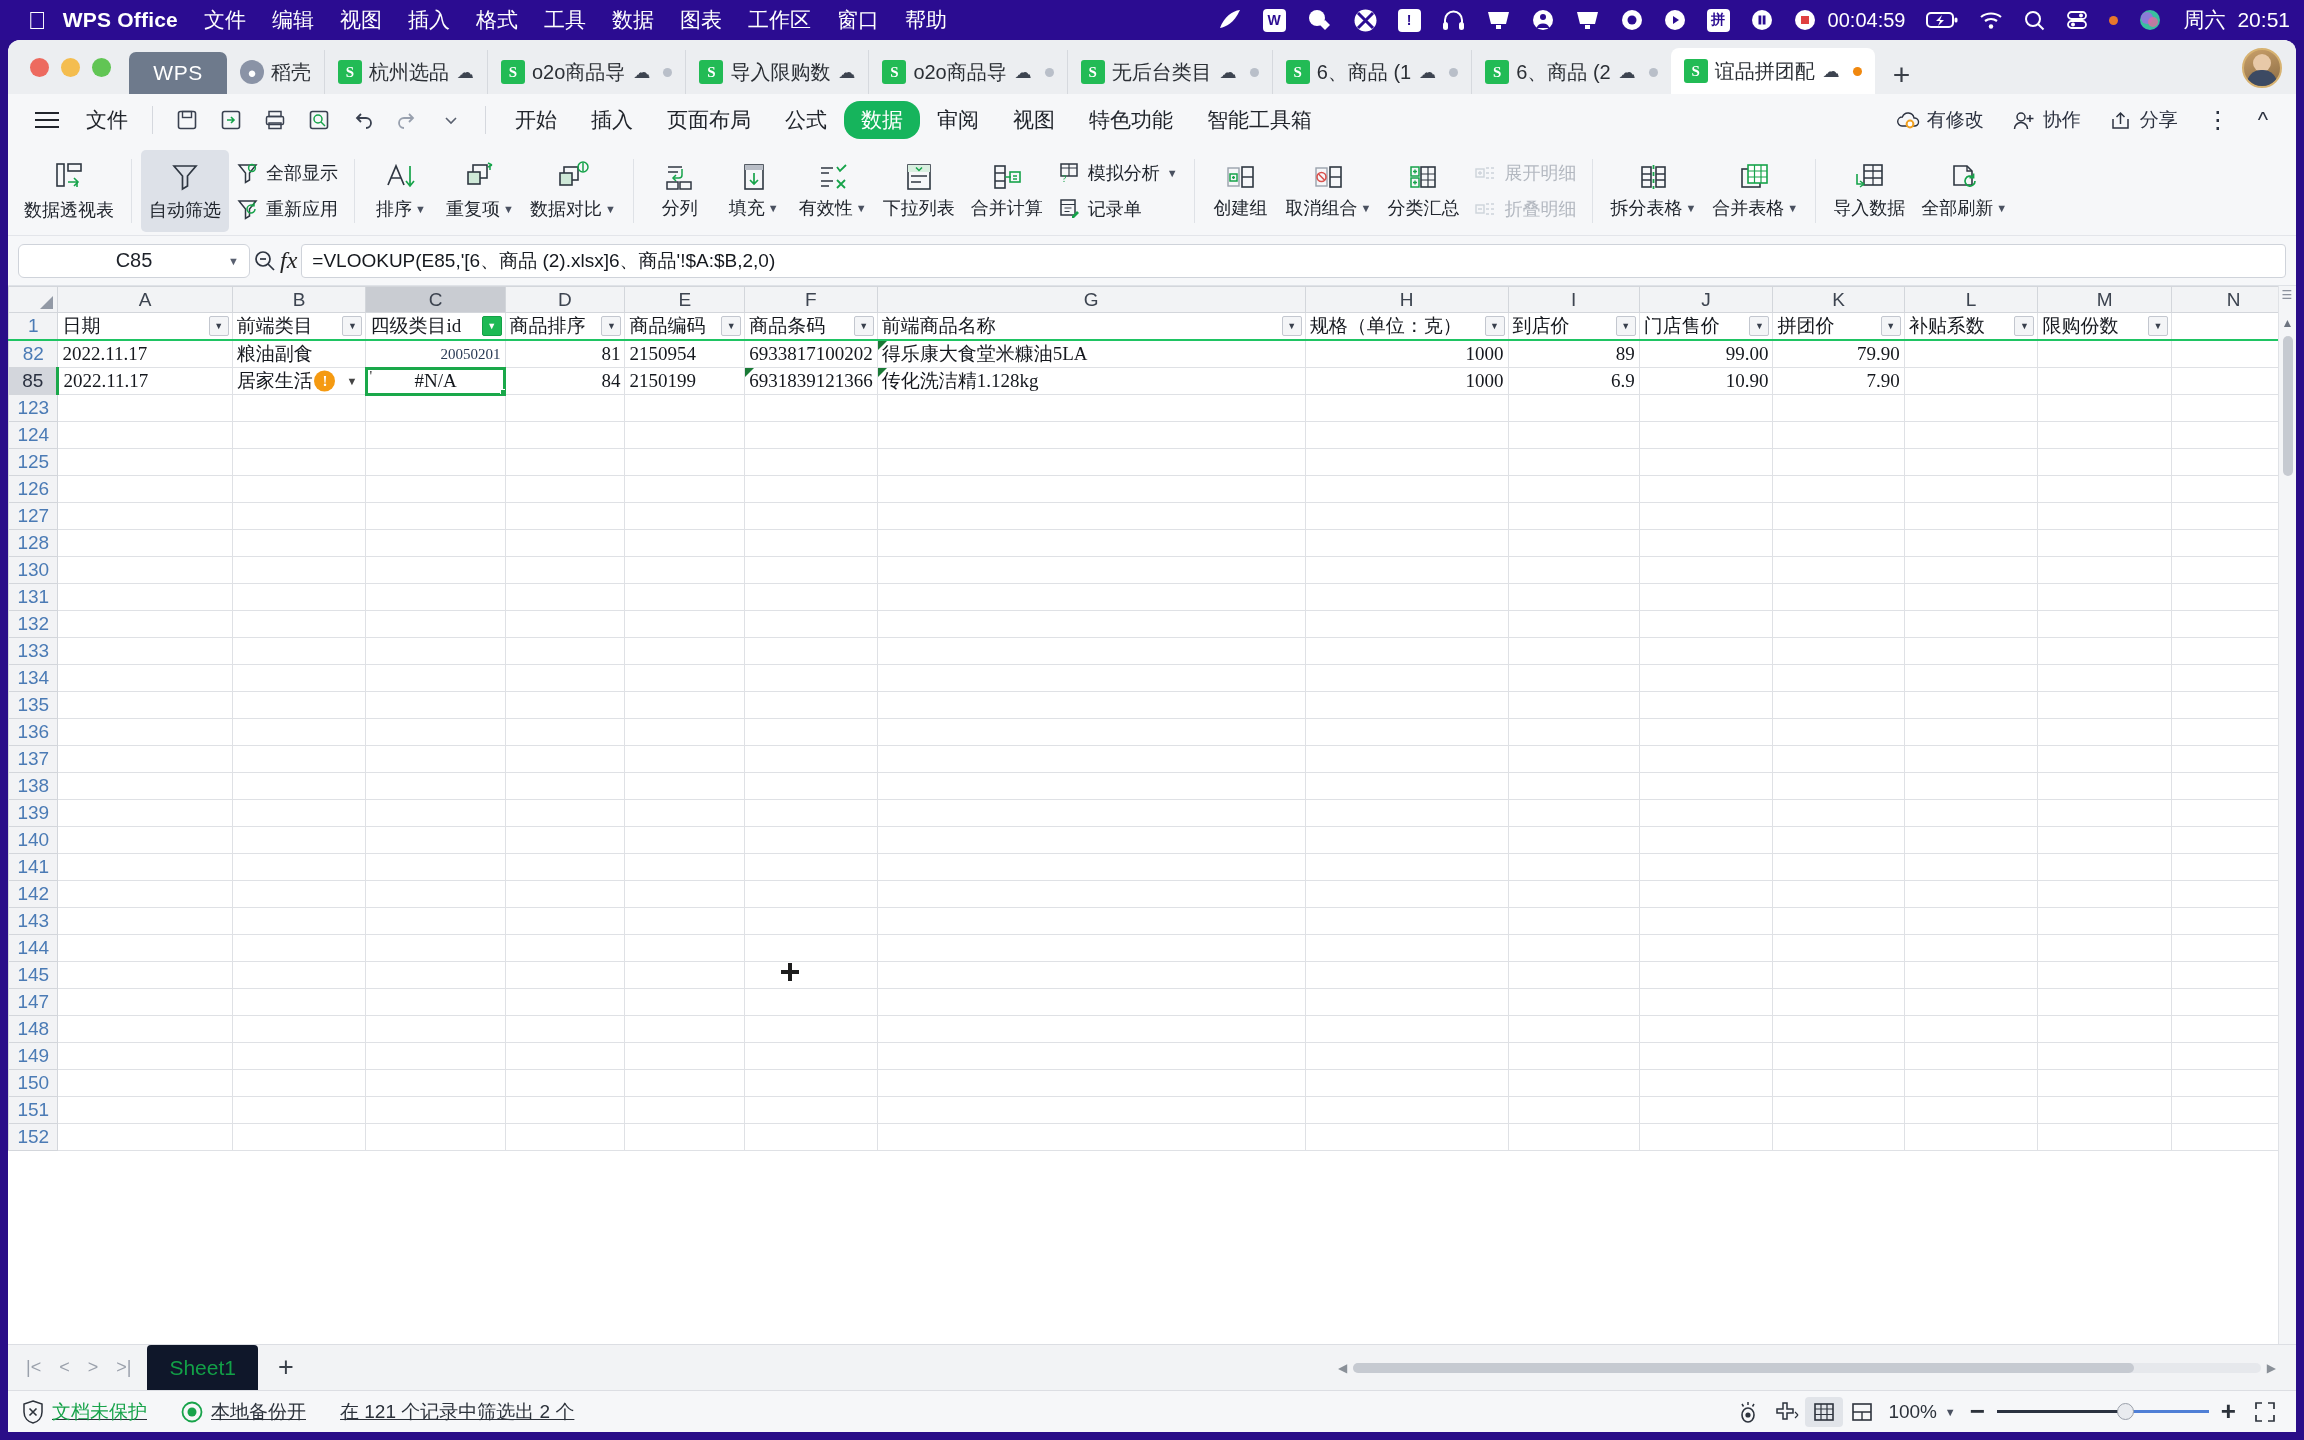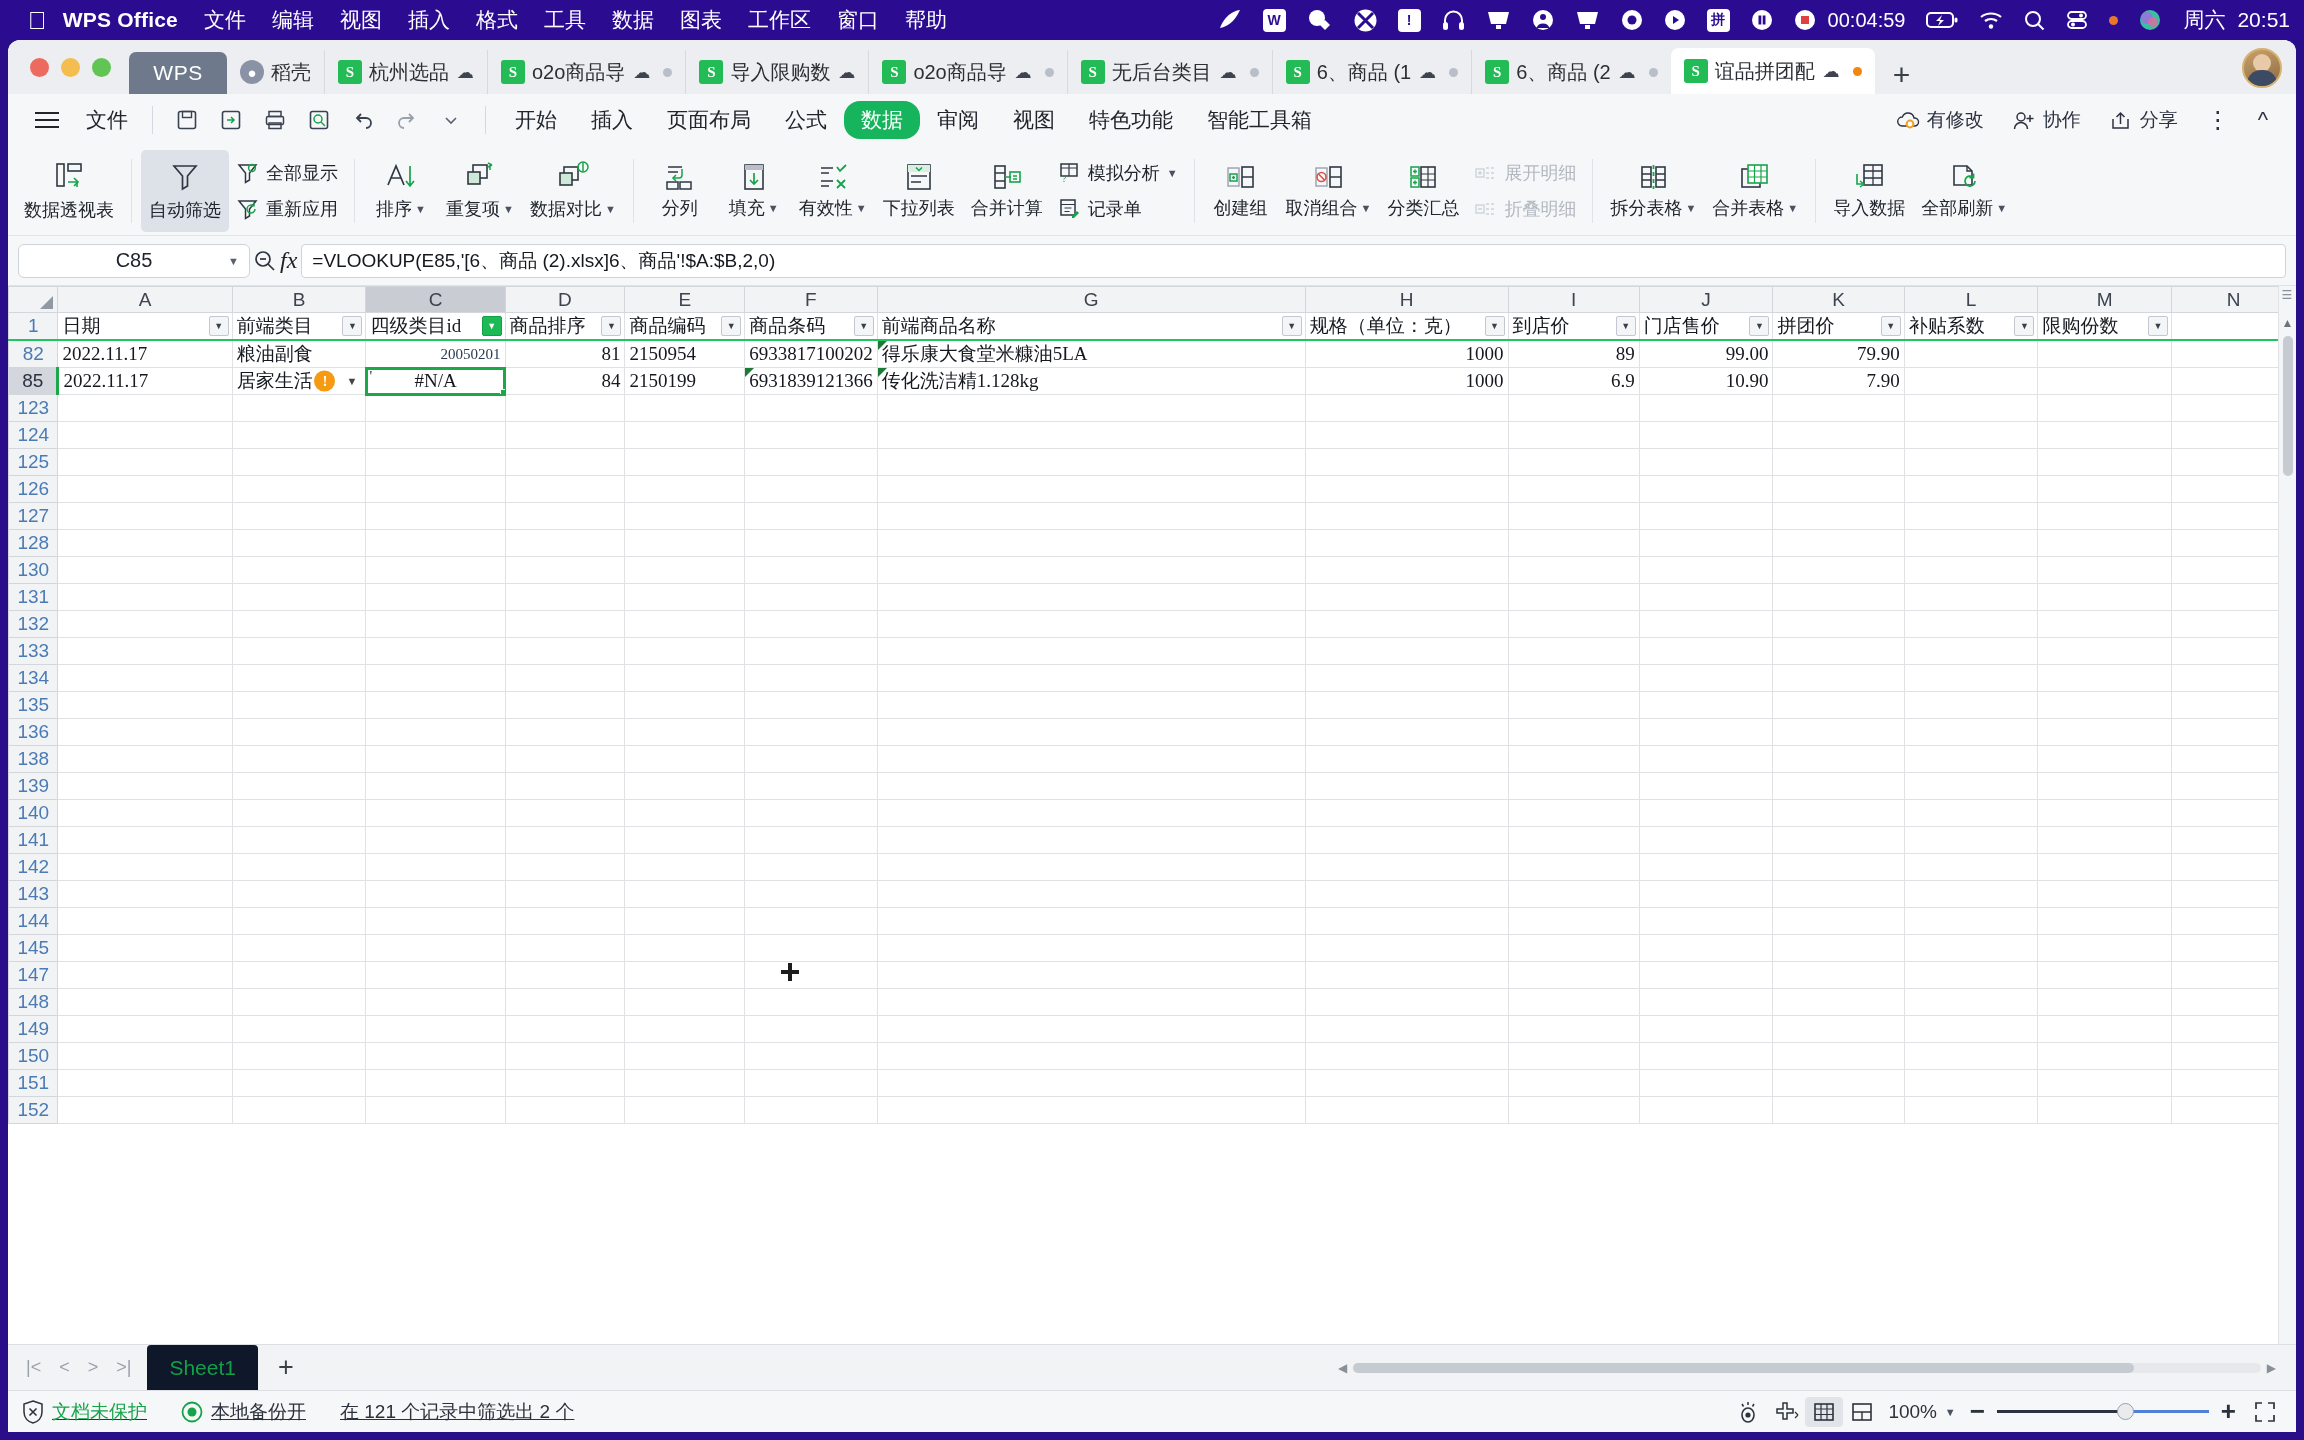--- a/index.html
+++ b/index.html
@@ -1259,20 +1259,37 @@
             <td class="cell"></td>
             <td class="cell"></td>
             <td class="cell"></td>
             <td class="cell"></td>
             <td class="cell"></td>
             <td class="cell"></td>
             <td class="cell"></td>
             <td class="cell"></td>
           </tr>
           <tr>
+            <td class="rowh">137</td>
+            <td class="cell"></td>
+            <td class="cell"></td>
+            <td class="cell"></td>
+            <td class="cell"></td>
+            <td class="cell"></td>
+            <td class="cell"></td>
+            <td class="cell"></td>
+            <td class="cell"></td>
+            <td class="cell"></td>
+            <td class="cell"></td>
+            <td class="cell"></td>
+            <td class="cell"></td>
+            <td class="cell"></td>
+            <td class="cell"></td>
+          </tr>
+          <tr>
             <td class="rowh">138</td>
             <td class="cell"></td>
             <td class="cell"></td>
             <td class="cell"></td>
             <td class="cell"></td>
             <td class="cell"></td>
             <td class="cell"></td>
             <td class="cell"></td>
             <td class="cell"></td>
             <td class="cell"></td>

